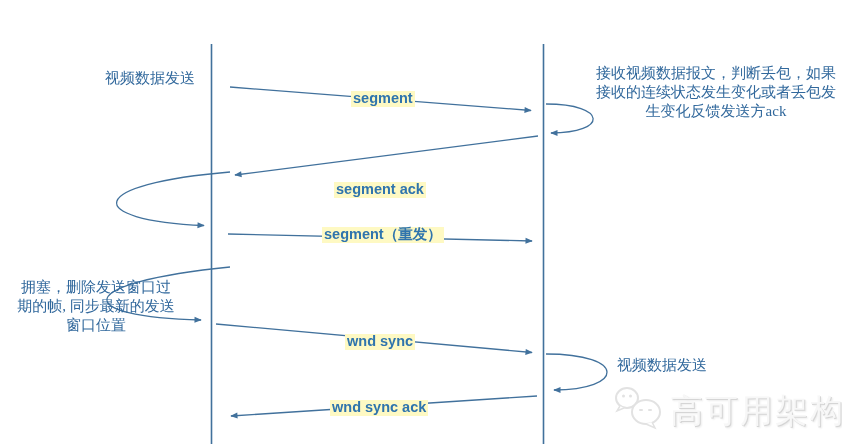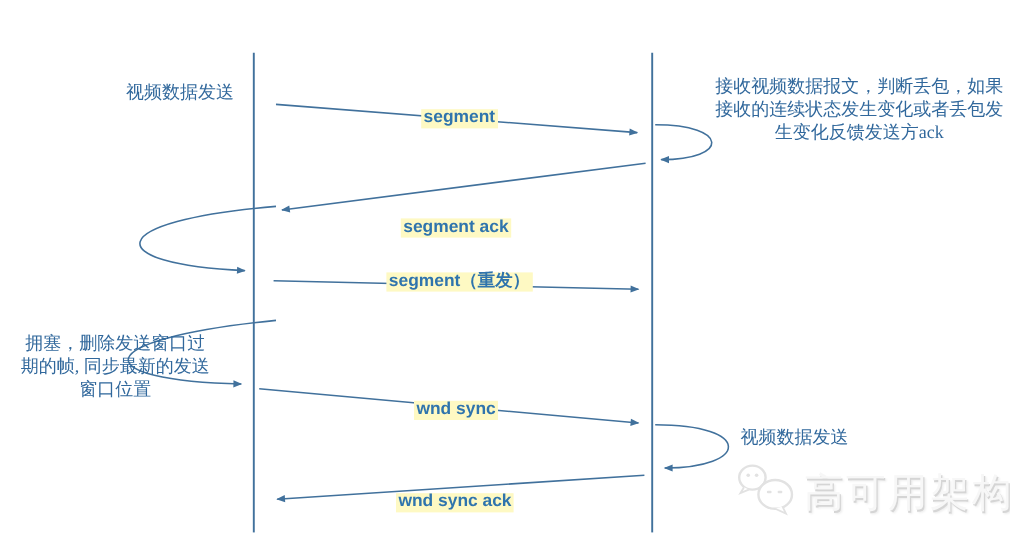--- a/index.html
+++ b/index.html
@@ -17,21 +17,21 @@
   .actor-sender{left:158px;top:3px;}
   .actor-receiver{left:490px;top:3px;}
   .msg-label{
     position:absolute;background:#fef9c3;padding:0 2px;color:#2f74ad;
     font-size:14.5px;white-space:nowrap;line-height:1.1;font-weight:bold;
   }
   .lbl-segment{left:351px;top:91px;}
   .lbl-segment-ack{left:334px;top:150px;margin-top:32px;}
   .lbl-segment-resend{left:322px;top:227px;text-align:right;}
   .lbl-wnd-sync{left:345px;top:334px;text-align:right;}
-  .lbl-wnd-sync-ack{left:330px;top:411px;}
+  .lbl-wnd-sync-ack{left:330px;top:400px;}
   .note{
     position:absolute;color:#31689c;text-align:center;white-space:pre-line;
     font-family:"Liberation Serif","DejaVu Serif",serif;font-size:15px;line-height:18px;
   }
   .note-send{left:98px;top:69px;width:104px;}
   .note-recv-judge{left:596px;top:64px;width:240px;line-height:19px;}
   .note-ack-window{left:22px;top:174px;width:182px;line-height:17px;}
   .note-congest{left:4px;top:266px;width:184px;line-height:19px;margin-top:12px;}
   .note-sync-pos{left:617px;top:356px;width:110px;text-align:left;}
   .watermark-text{

